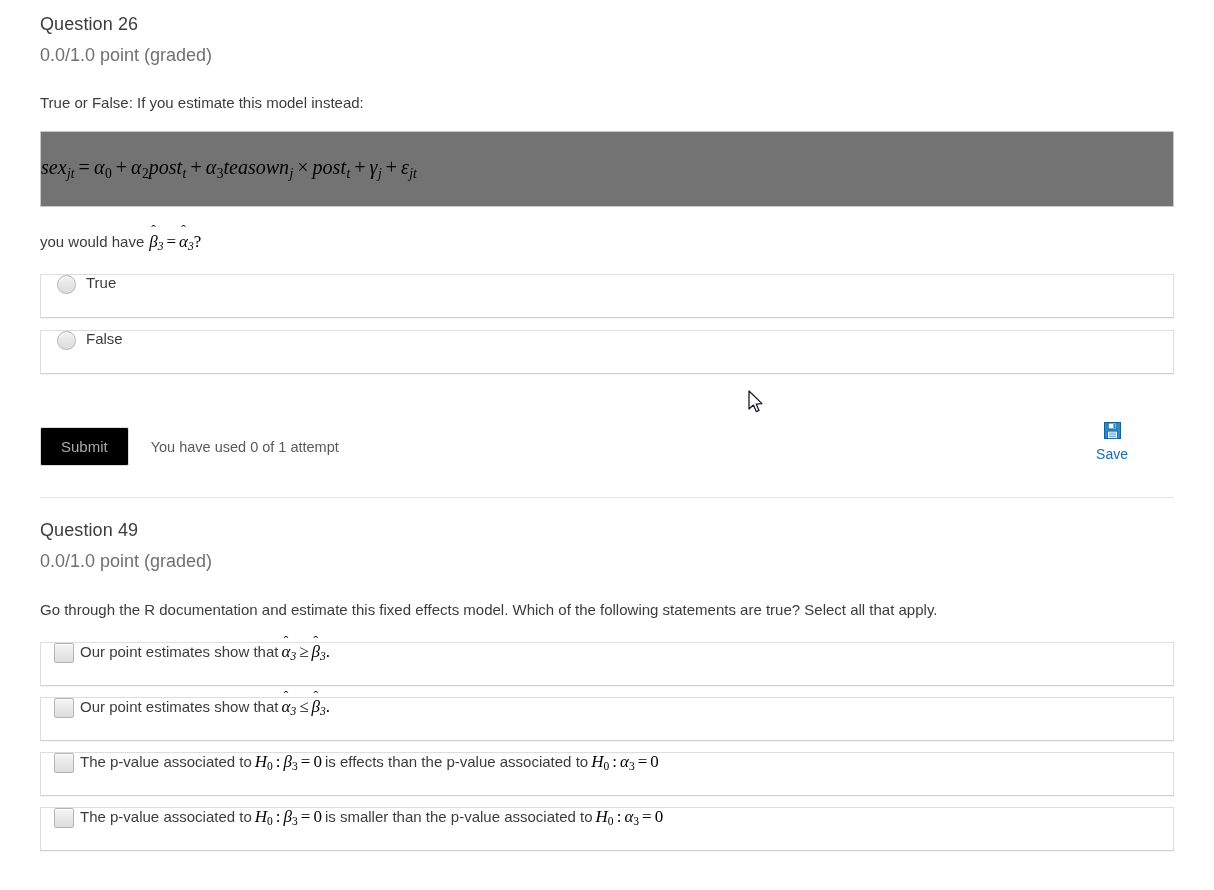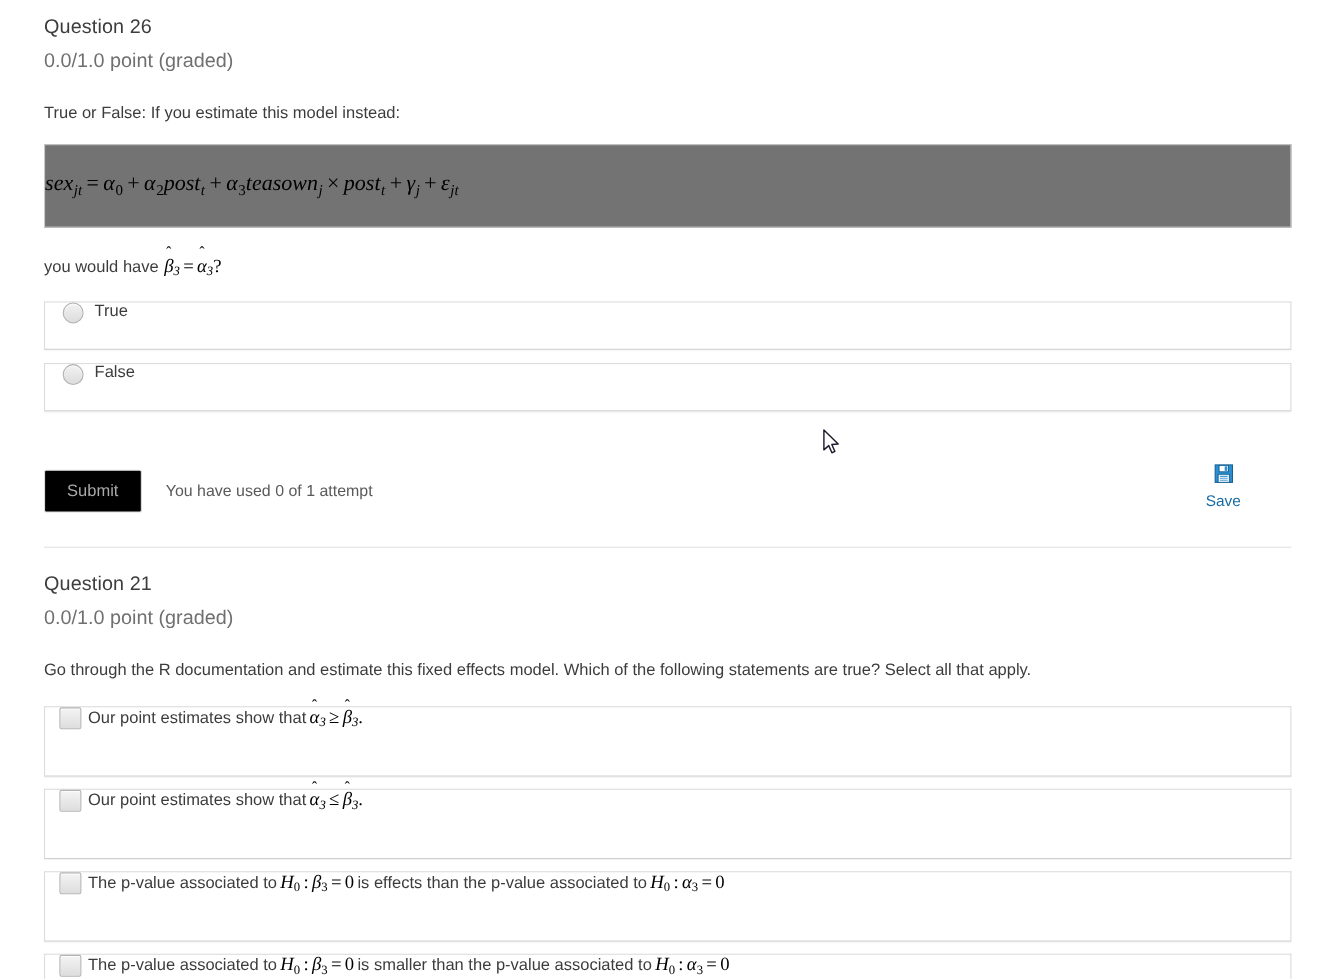--- a/index.html
+++ b/index.html
@@ -112,21 +112,21 @@
     border-bottom-color: #d0d0d0;
     background: #fff;
     box-shadow: 0 1px 1px rgba(0,0,0,0.045);
     height: 44px;
     display: flex;
     padding: 0 16px;
     box-sizing: border-box;
     margin-bottom: 12px;
     font-size: 15px;
   }
-  .choice.cb { height: 64px; margin-bottom: 11px; padding: 0 13px; }
+  .choice.cb { height: 44px; margin-bottom: 11px; padding: 0 13px; }
   .choice-label {
     margin-left: 10px;
     display: flex;
     align-items: baseline;
     gap: 3px;
     line-height: 1;
   }
   .choice.cb .choice-label { margin-left: 6px; }
 
   .radio {
@@ -259,21 +259,21 @@
         </span>
         <span class="save-label">Save</span>
       </div>
     </div>
 
     <div class="divider"></div>
   </section>
 
   <section>
 
-    <h2 class="q-title q27-title">Question 21</h2>
+    <h2 class="q-title q27-title">Question 49</h2>
     <div class="q-points">0.0/1.0 point (graded)</div>
     <div class="q-prompt q27-prompt">Go through the R documentation and estimate this fixed effects model. Which of the following statements are true? Select all that apply.</div>
 
     <div class="choices">
 
       <div class="choice cb">
         <span class="checkbox"></span>
         <span class="choice-label">
           <span>Our point estimates show that</span>
           <span class="inline-math">

